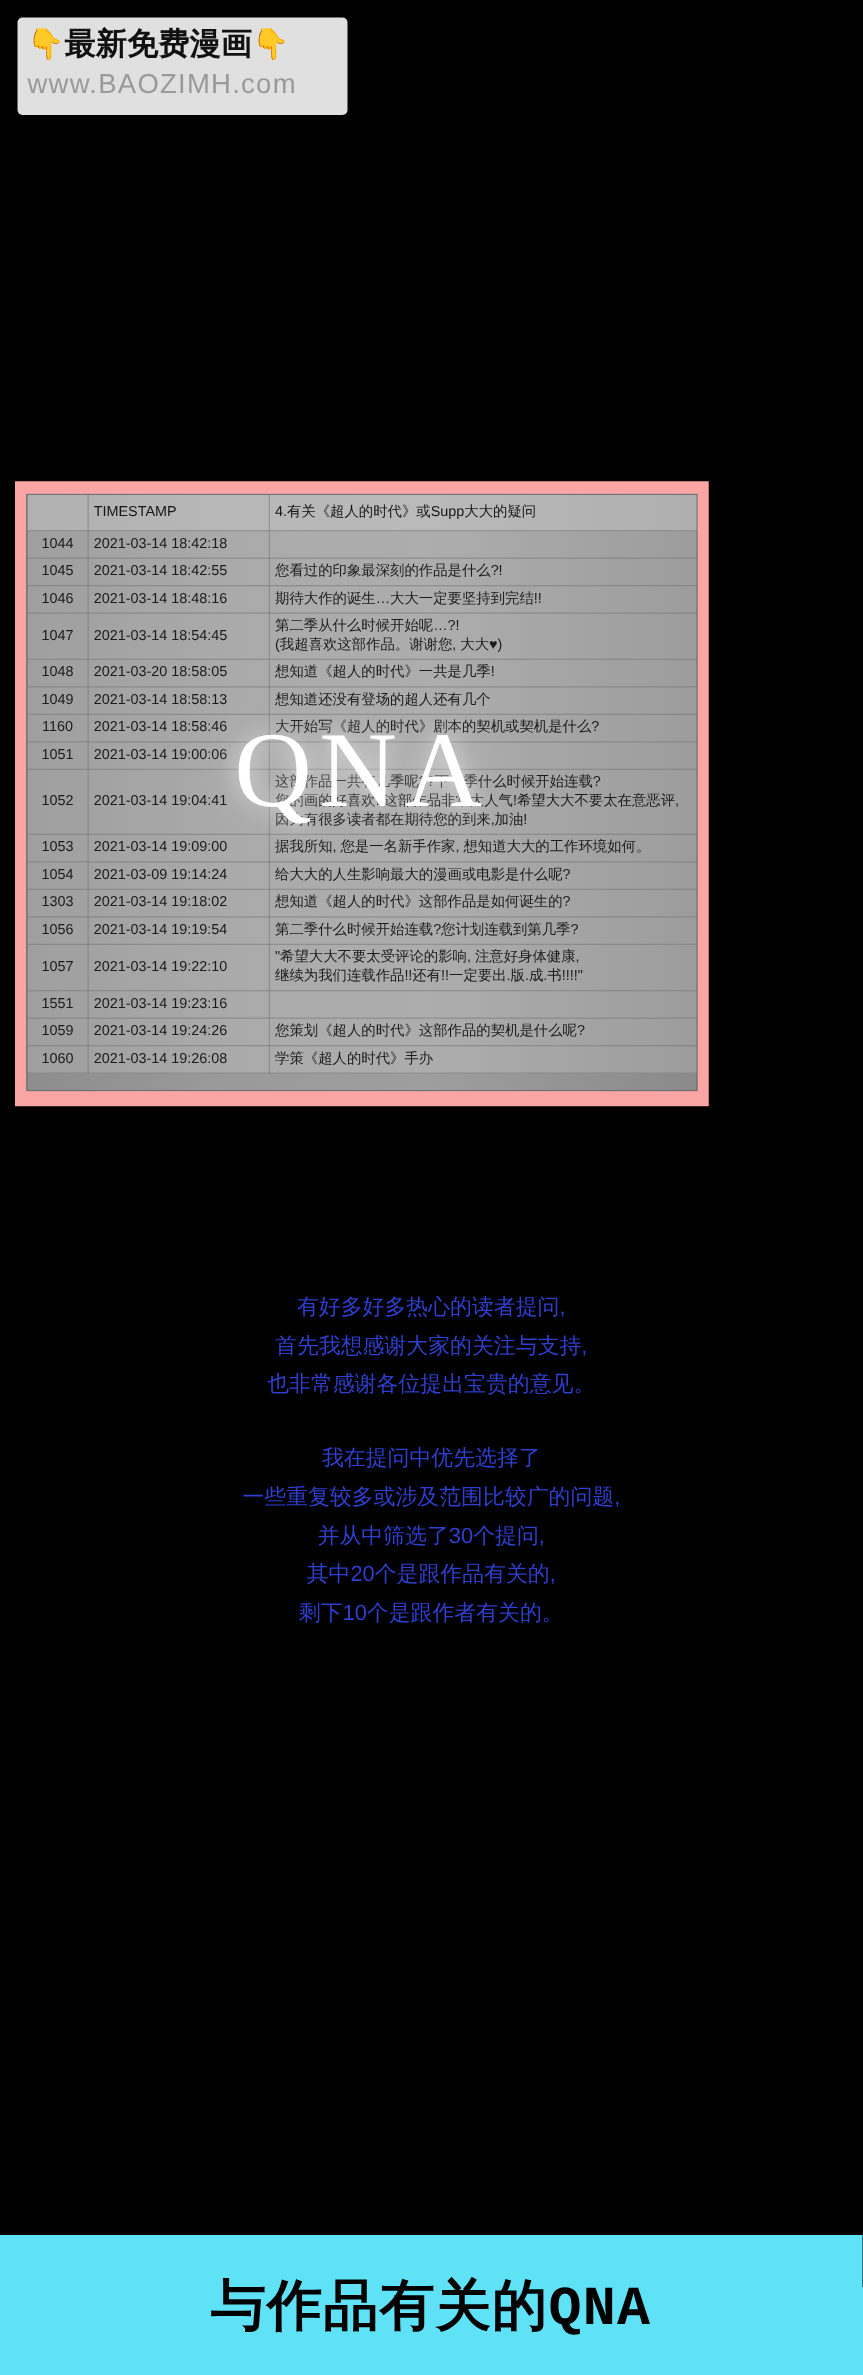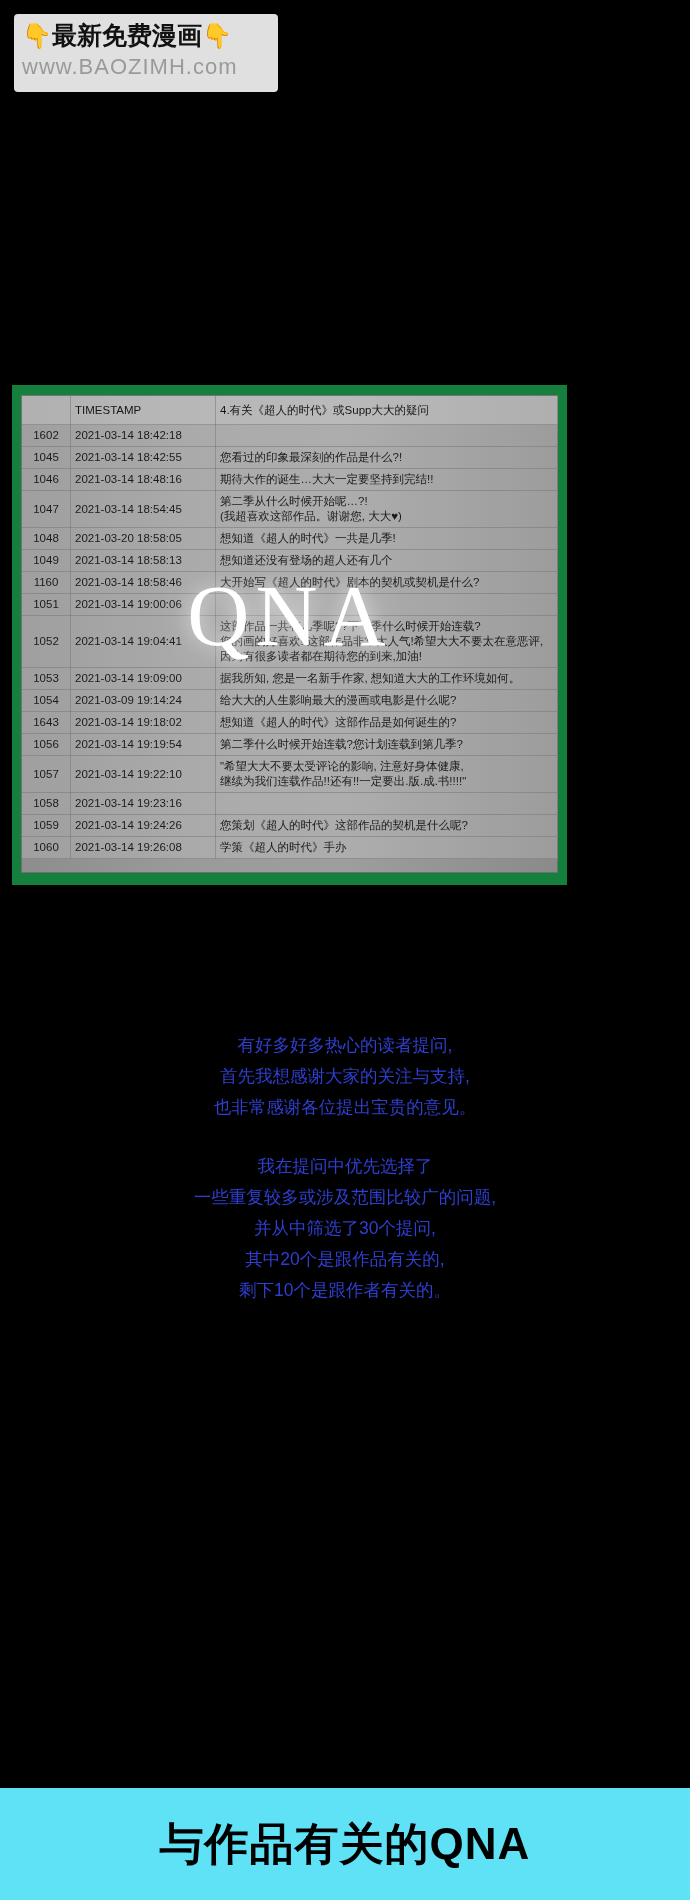--- a/index.html
+++ b/index.html
@@ -47,21 +47,21 @@
     white-space: nowrap;
   }
 
   
   .sheet-frame {
     position: absolute;
     left: 12px;
     top: 385px;
     width: 555px;
     height: 500px;
-    background: #15803d;
+    background: #fca5a5;
     padding: 10px 0 0 0;
     box-sizing: border-box;
   }
   .sheet {
     position: relative;
     margin: 0 auto;
     width: 537px;
     height: 478px;
     background: linear-gradient(to right, #8d8d8d 0%, #9a9a9a 30%, #9e9e9e 60%, #8a8a8a 100%);
     overflow: hidden;
@@ -147,21 +147,21 @@
     background: #5fe2f5;
     display: flex;
     align-items: center;
     justify-content: center;
   }
   .banner-text {
     font-size: 44px;
     font-weight: bold;
     color: #000;
     letter-spacing: 1px;
-    font-family: Liberation Sans, sans-serif;
+    font-family: Liberation Mono, monospace;
   }
 </style>
 </head>
 <body>
 
 <div class="watermark">
   <div class="wm-line1">
     <span class="wm-hand">👇</span><span>最新免费漫画</span><span class="wm-hand">👇</span>
   </div>
   <div class="wm-line2">www.BAOZIMH.com</div>
@@ -170,21 +170,21 @@
 <div class="sheet-frame">
   <div class="sheet">
     <table class="grid">
       <tbody>
         <tr class="header">
           <td class="col-num"></td>
           <td class="col-ts">TIMESTAMP</td>
           <td class="col-q">4.有关《超人的时代》或Supp大大的疑问</td>
         </tr>
         <tr>
-          <td class="col-num">1602</td>
+          <td class="col-num">1044</td>
           <td class="col-ts">2021-03-14 18:42:18</td>
           <td class="col-q multiline"></td>
         </tr>
         <tr>
           <td class="col-num">1045</td>
           <td class="col-ts">2021-03-14 18:42:55</td>
           <td class="col-q multiline">您看过的印象最深刻的作品是什么?!</td>
         </tr>
         <tr>
           <td class="col-num">1046</td>
@@ -228,37 +228,37 @@
           <td class="col-num">1053</td>
           <td class="col-ts">2021-03-14 19:09:00</td>
           <td class="col-q multiline">据我所知, 您是一名新手作家, 想知道大大的工作环境如何。</td>
         </tr>
         <tr>
           <td class="col-num">1054</td>
           <td class="col-ts">2021-03-09 19:14:24</td>
           <td class="col-q multiline">给大大的人生影响最大的漫画或电影是什么呢?</td>
         </tr>
         <tr>
-          <td class="col-num">1643</td>
+          <td class="col-num">1303</td>
           <td class="col-ts">2021-03-14 19:18:02</td>
           <td class="col-q multiline">想知道《超人的时代》这部作品是如何诞生的?</td>
         </tr>
         <tr>
           <td class="col-num">1056</td>
           <td class="col-ts">2021-03-14 19:19:54</td>
           <td class="col-q multiline">第二季什么时候开始连载?您计划连载到第几季?</td>
         </tr>
         <tr>
           <td class="col-num">1057</td>
           <td class="col-ts">2021-03-14 19:22:10</td>
           <td class="col-q multiline">"希望大大不要太受评论的影响, 注意好身体健康,
 继续为我们连载作品!!还有!!一定要出.版.成.书!!!!"</td>
         </tr>
         <tr>
-          <td class="col-num">1058</td>
+          <td class="col-num">1551</td>
           <td class="col-ts">2021-03-14 19:23:16</td>
           <td class="col-q multiline"></td>
         </tr>
         <tr>
           <td class="col-num">1059</td>
           <td class="col-ts">2021-03-14 19:24:26</td>
           <td class="col-q multiline">您策划《超人的时代》这部作品的契机是什么呢?</td>
         </tr>
         <tr>
           <td class="col-num">1060</td>

